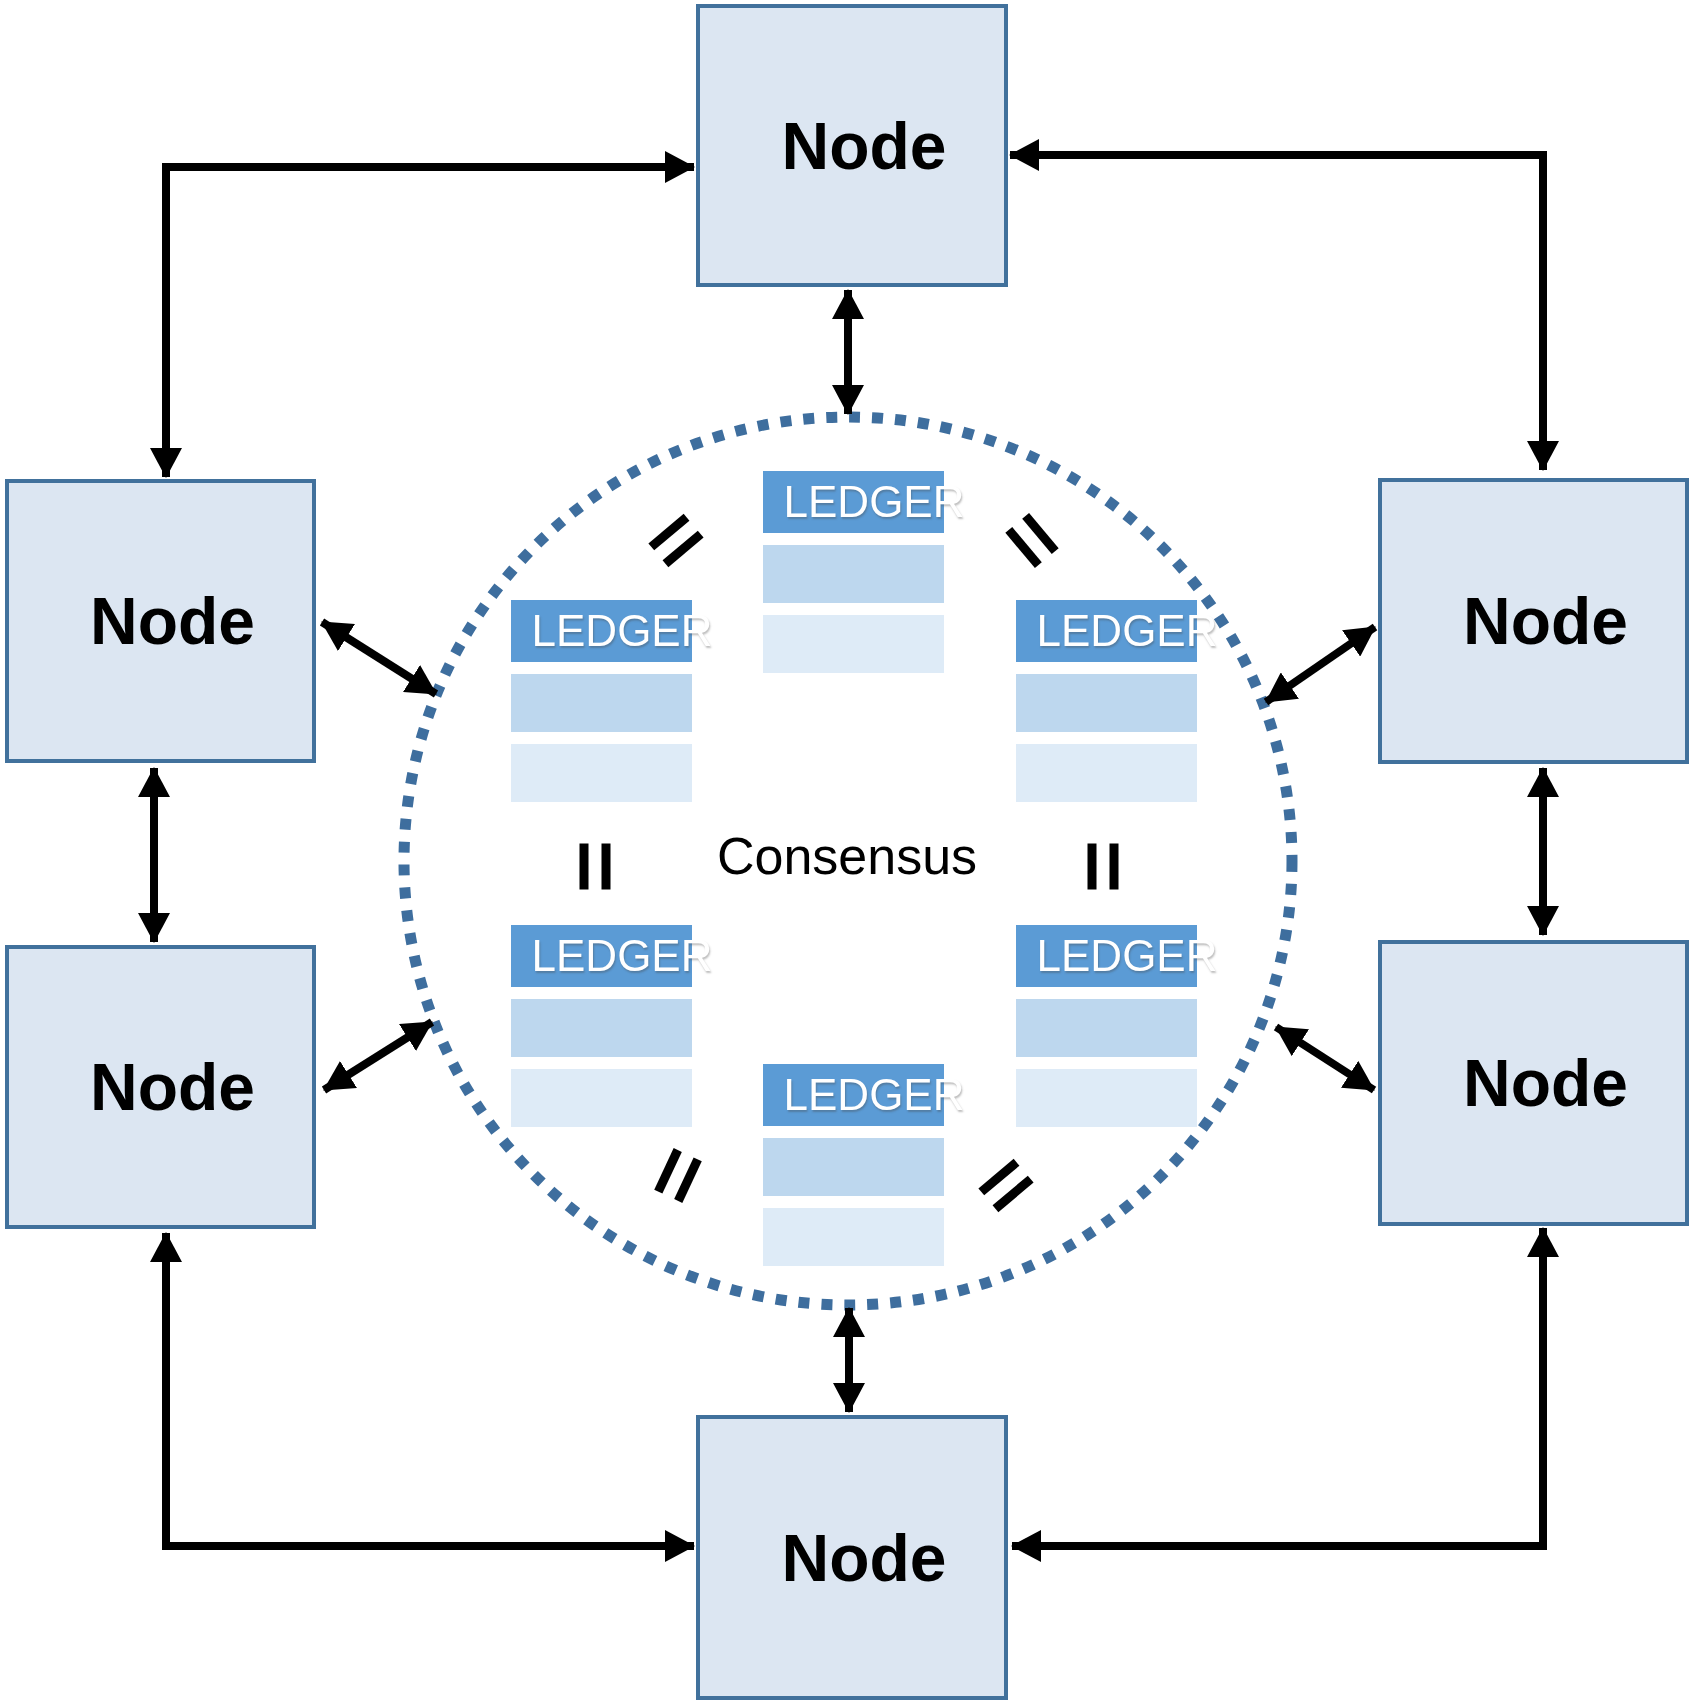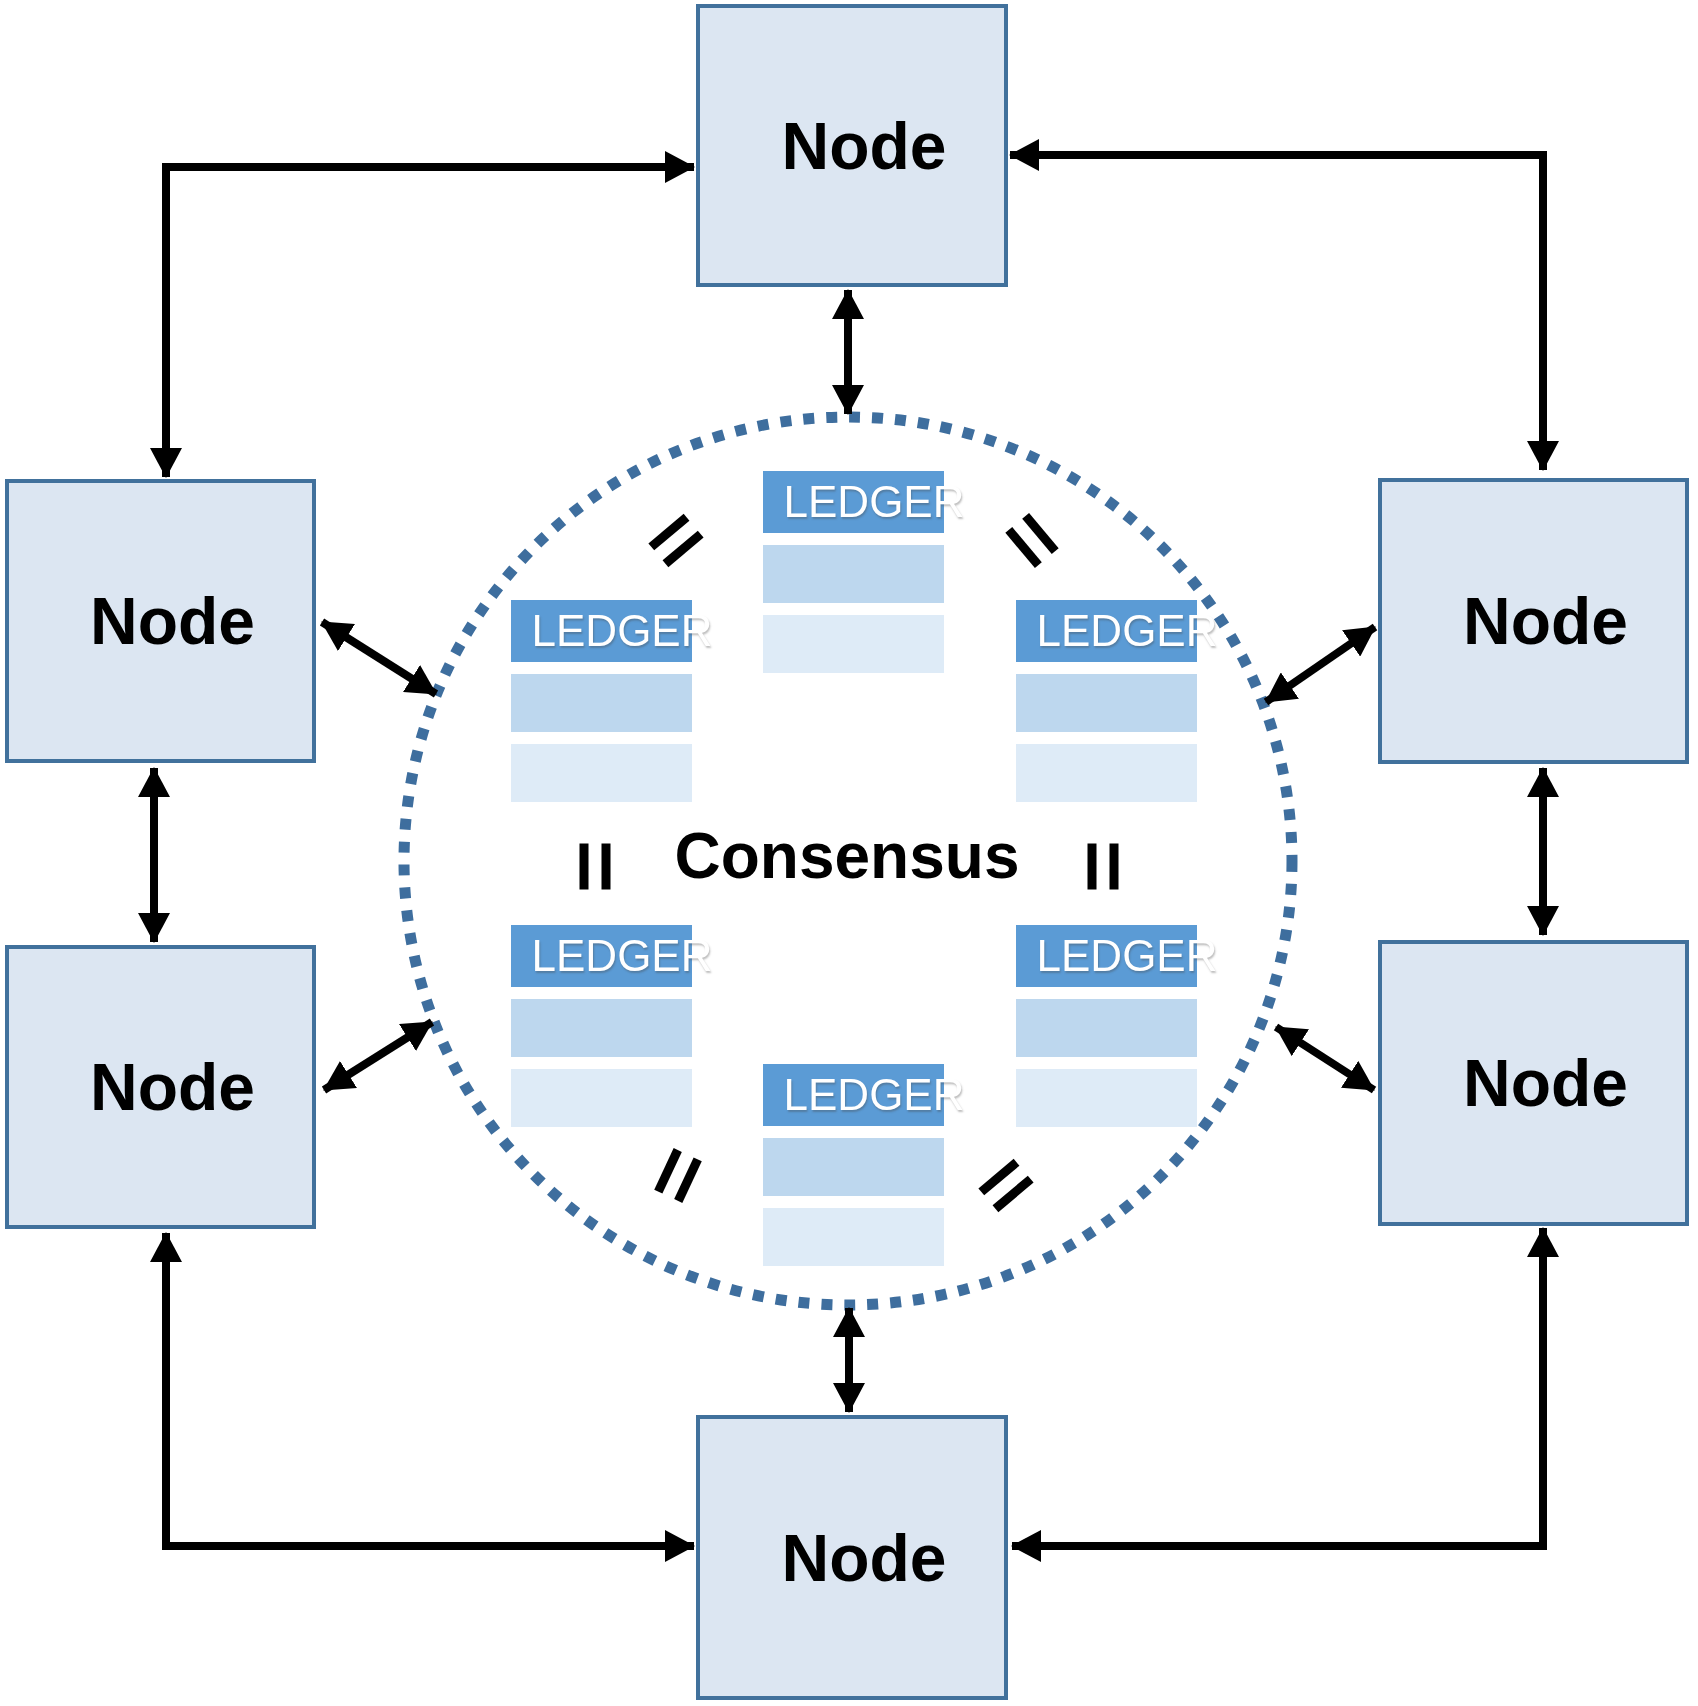--- a/index.html
+++ b/index.html
@@ -45,21 +45,21 @@
     white-space:nowrap;
     padding-left:41px;
   }
   .ledger .row1{height:58px;margin-top:12px;background:var(--ledger-row1);}
   .ledger .row2{height:58px;margin-top:12px;background:var(--ledger-row2);}
 
   .consensus{
     position:absolute;
     left:607px;top:820px;width:480px;height:76px;
     text-align:center;line-height:72px;
-    font-size:64px;font-weight:bold;color:var(--text-color);
+    font-size:52px;font-weight:normal;color:var(--text-color);
     white-space:nowrap;
   }
 
   .eq{position:absolute;width:46px;height:31px;}
   .eq::before,.eq::after{
     content:"";position:absolute;left:0;width:100%;height:9px;
     background:var(--arrow-color);
   }
   .eq::before{top:0;}
   .eq::after{bottom:0;}

